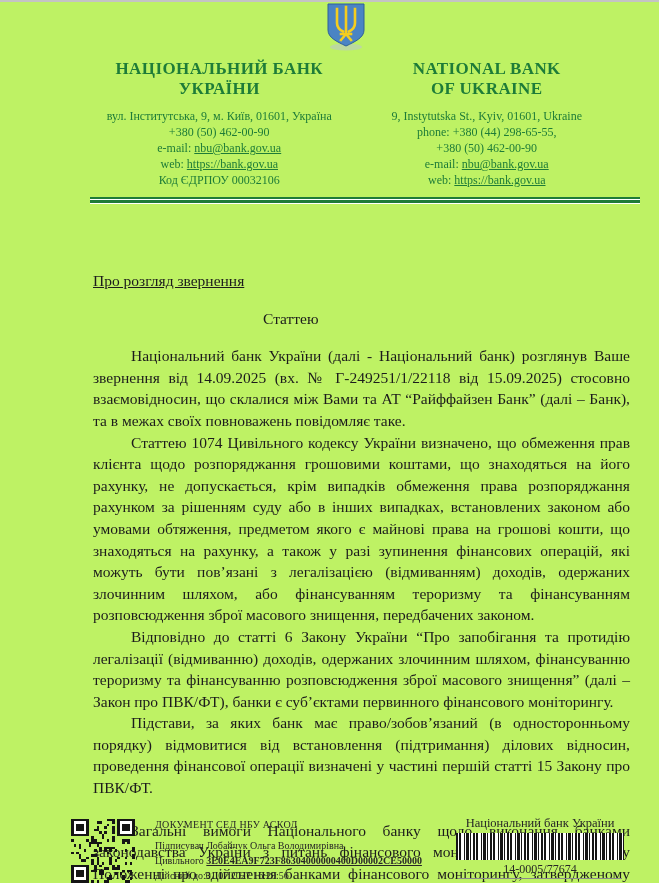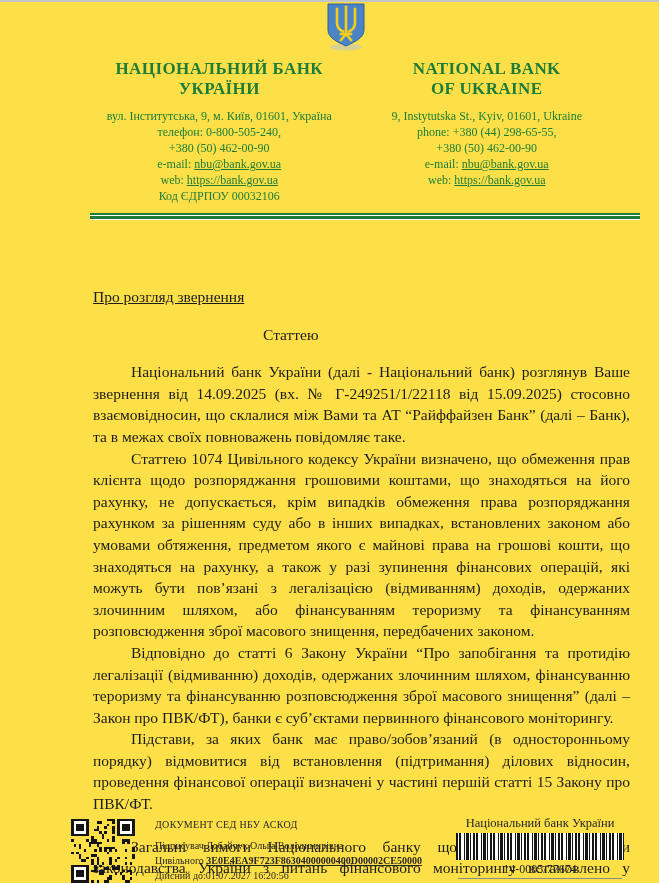--- a/index.html
+++ b/index.html
@@ -4,21 +4,21 @@
 <style>
   :root{
     --green:#1e7c38;
     --ink:#1c1c1c;
   }
   html,body{margin:0;padding:0;background:#e9e9e9;}
   .page{
     position:relative;
     width:659px;height:883px;
     margin:0 auto;
-    background:#fde047;
+    background:#bef264;
     border-top:2px solid #c4c4c4;
     box-sizing:border-box;
     font-family:"Liberation Serif","DejaVu Serif",serif;
     color:var(--ink);
     overflow:hidden;
   }
   
   .emblem{position:absolute;left:324px;top:1px;width:44px;height:48px;}
   
   .header-cols{
@@ -97,21 +97,20 @@
   </svg>
 
   <div class="header-cols">
     <div class="hcol left">
       <div class="bank-title">
         <span>НАЦІОНАЛЬНИЙ БАНК</span><br>
         <span>УКРАЇНИ</span>
       </div>
       <div class="addr">
         <div>вул. Інститутська, 9, м. Київ, 01601, Україна</div>
-        <div>телефон: 0-800-505-240,</div>
         <div>+380 (50) 462-00-90</div>
         <div><span>e-mail: </span><a>nbu@bank.gov.ua</a></div>
         <div><span>web: </span><a>https://bank.gov.ua</a></div>
         <div>Код ЄДРПОУ 00032106</div>
       </div>
     </div>
     <div class="hcol right">
       <div class="bank-title">
         <span>NATIONAL BANK</span><br>
         <span>OF UKRAINE</span>

